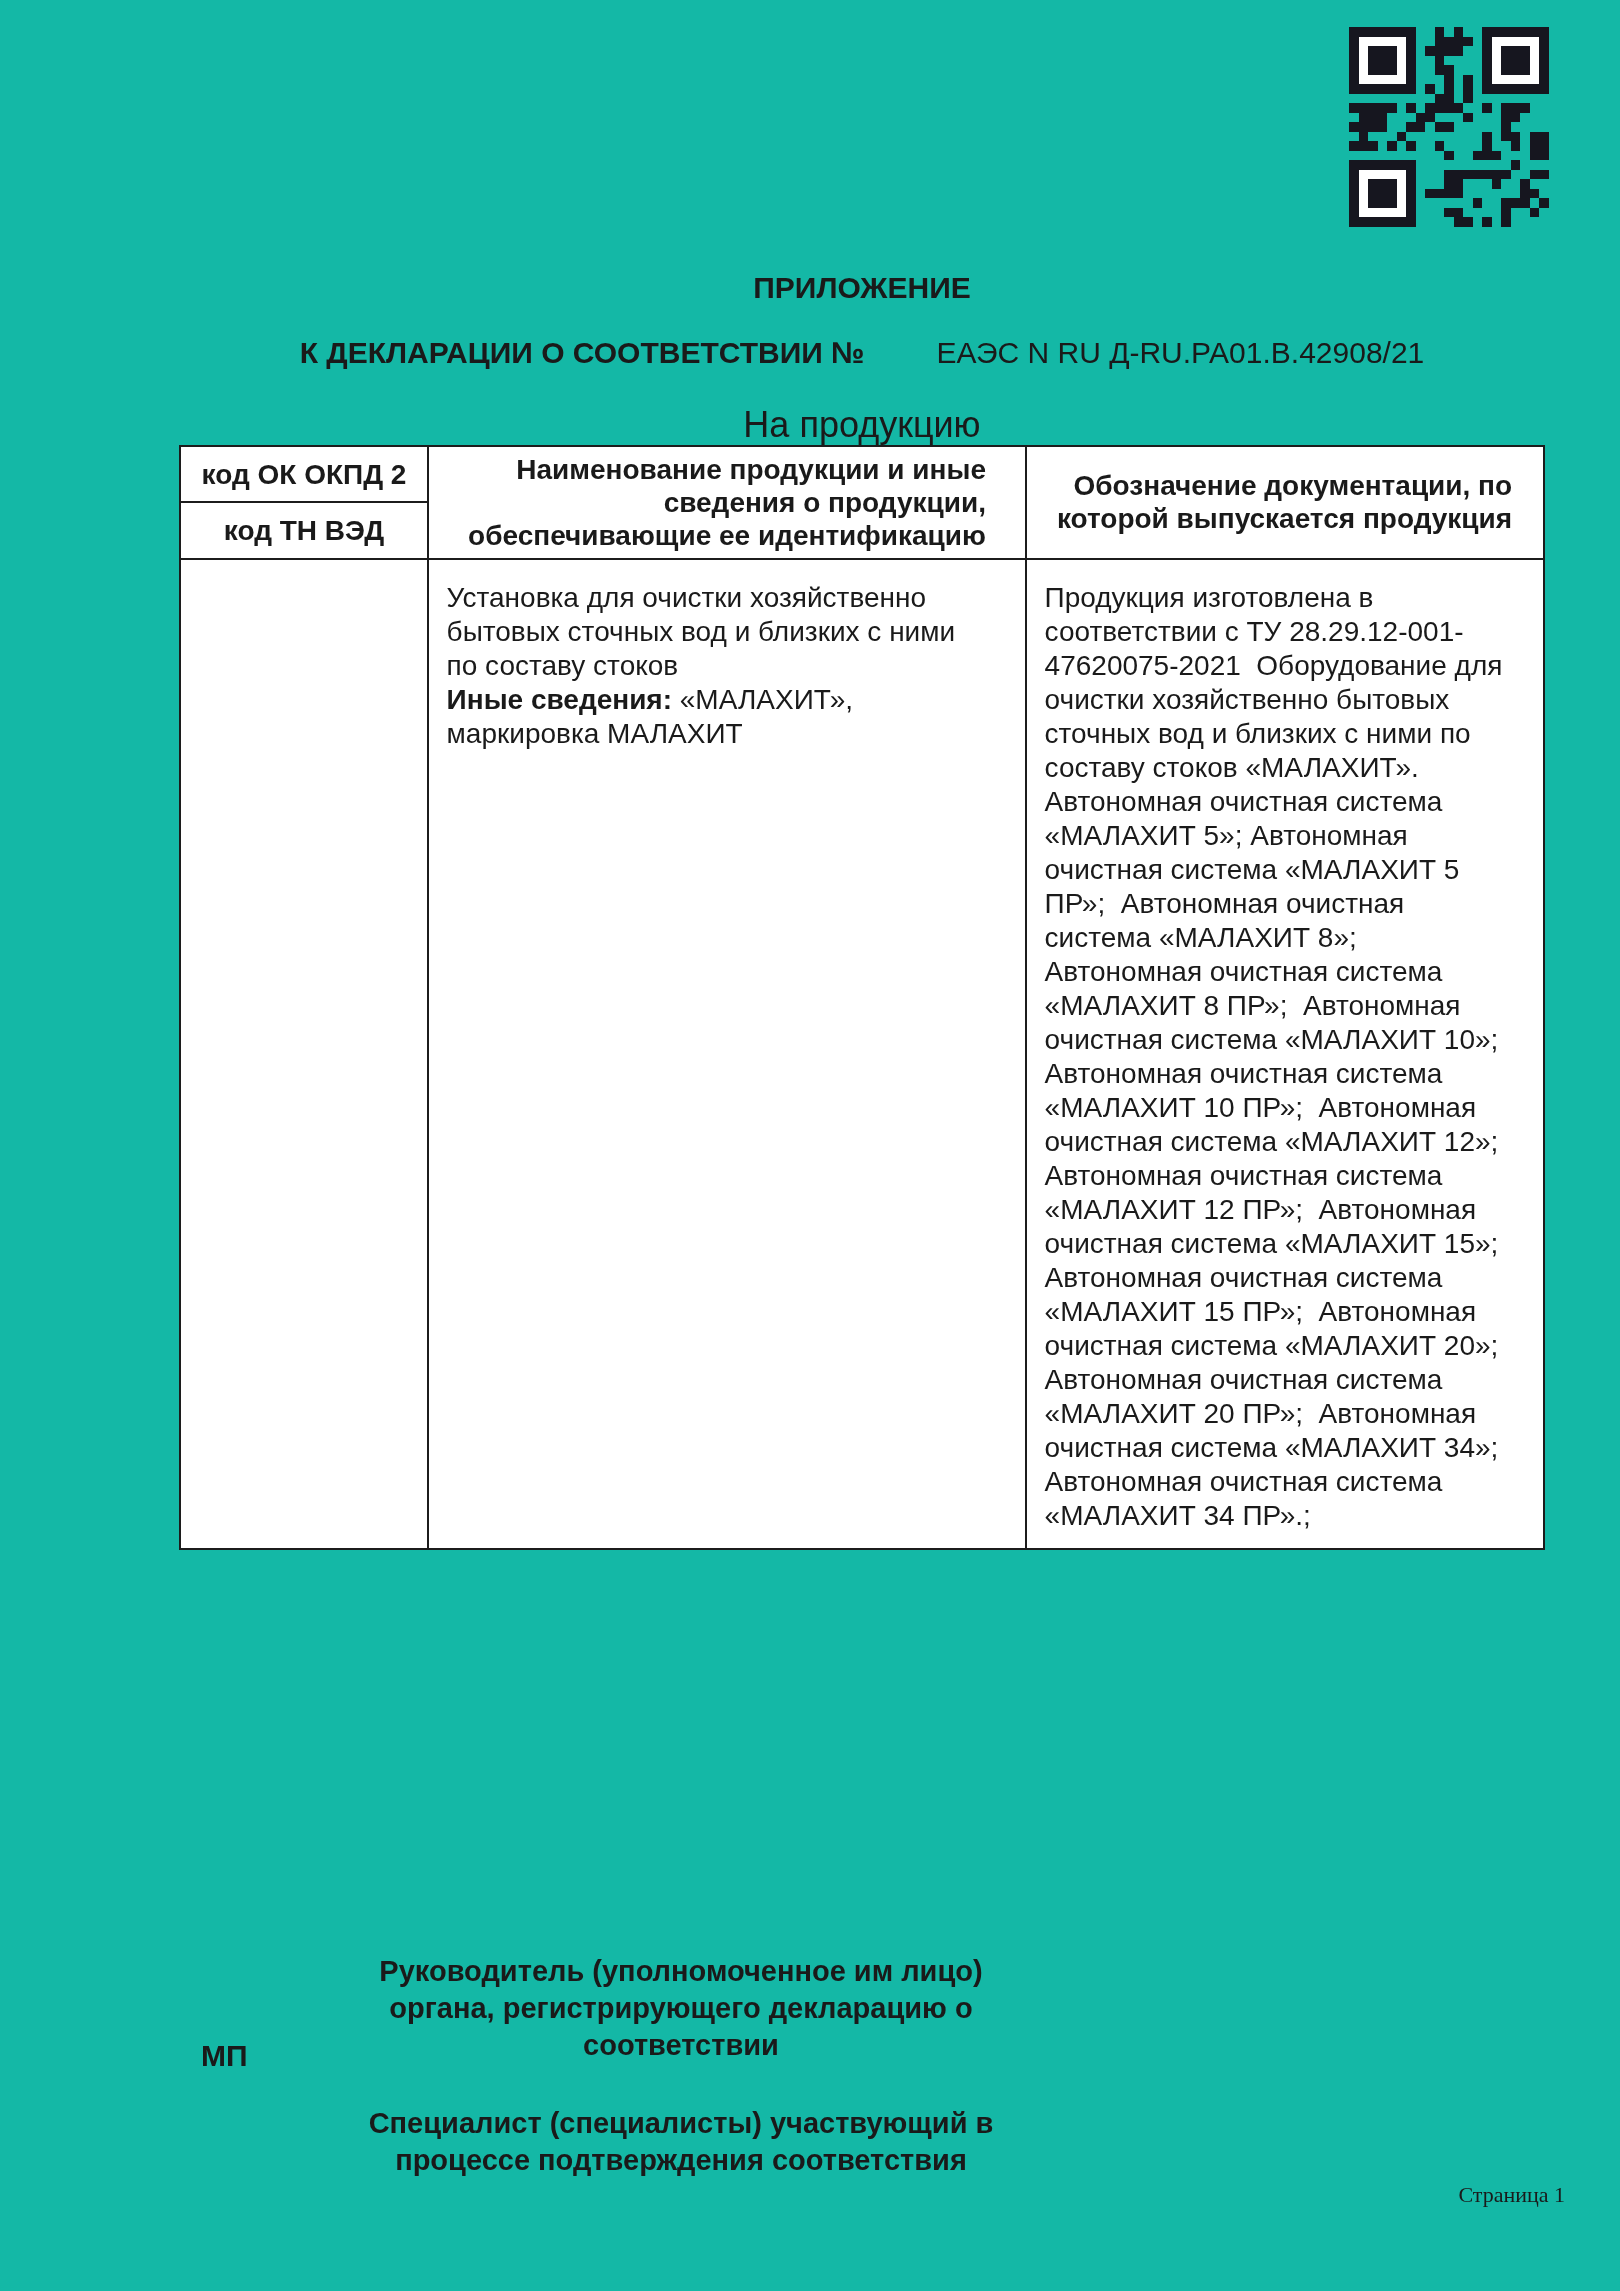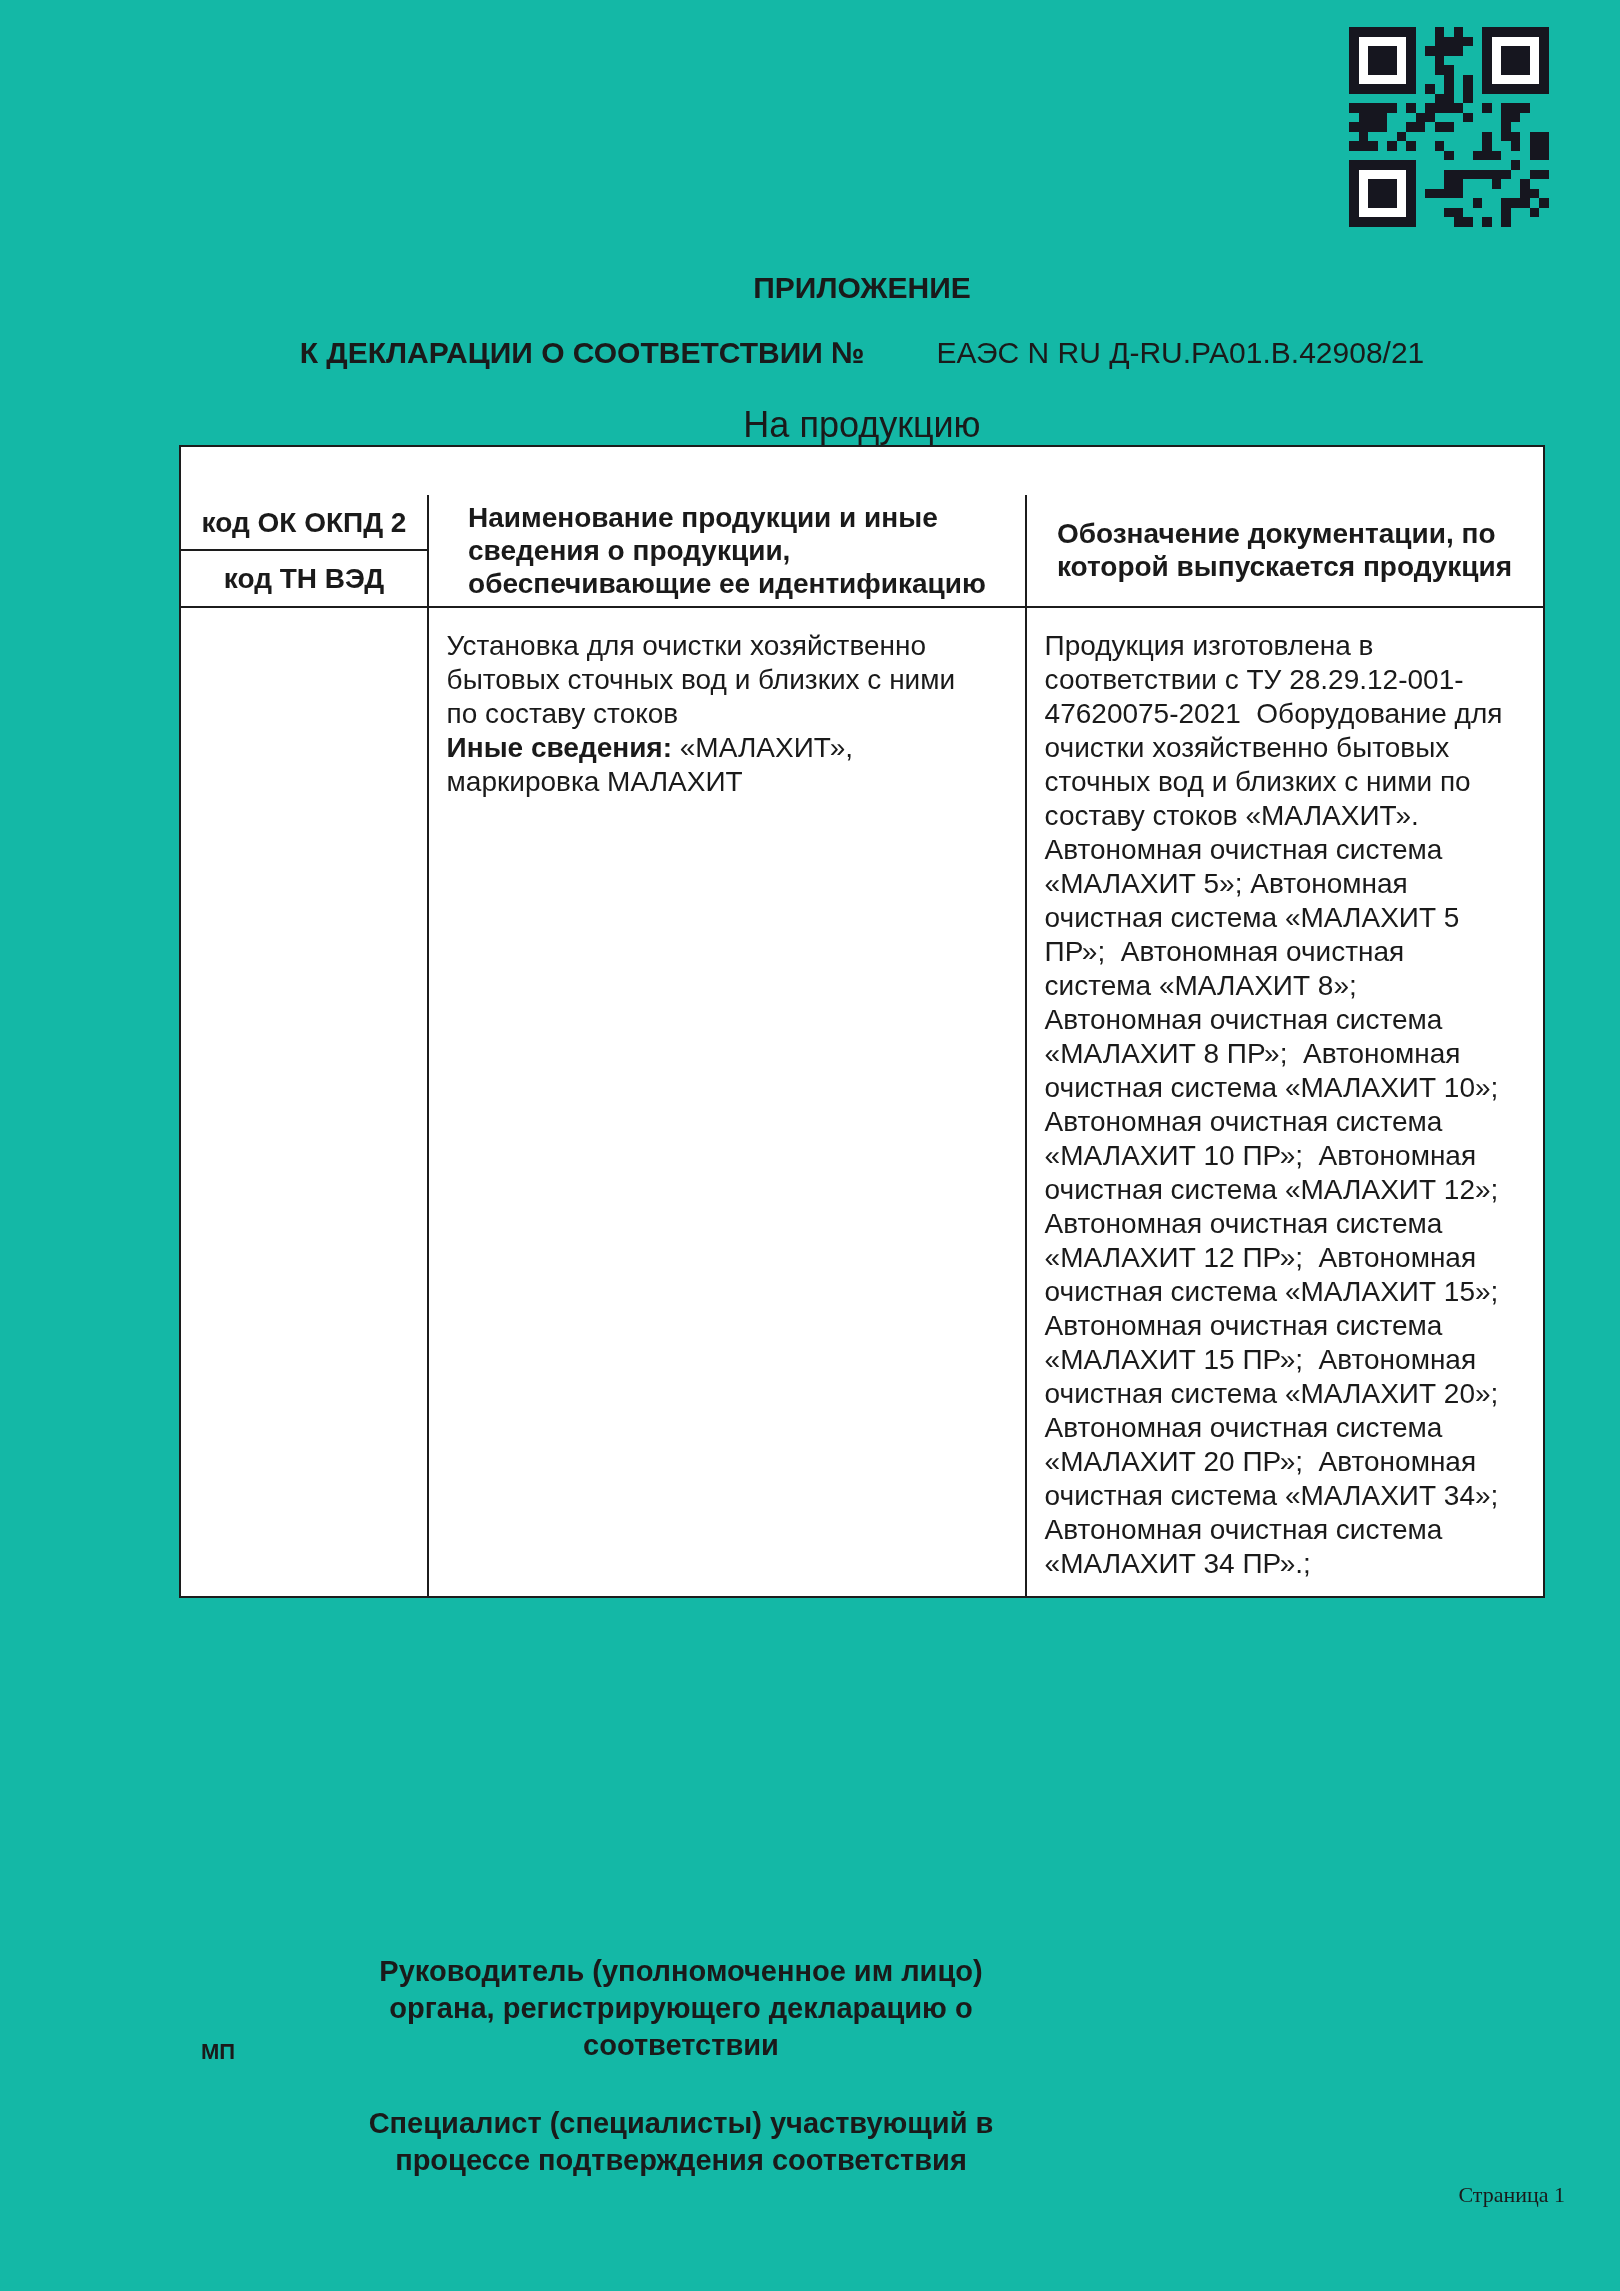--- a/index.html
+++ b/index.html
@@ -31,40 +31,40 @@
 
   .doc-table {
     position: absolute; left: 179px; top: 445px; width: 1366px;
     border: 2.9px solid #1c1c1c; background: #ffffff;
   }
   .thead, .tbody { display: grid; grid-template-columns: 246px 598px 517px; }
   .thead { border-bottom: 2.9px solid #1c1c1c; min-height: 102px; }
   .th {
     font-weight: bold; font-size: 28px; line-height: 33px;
     display: flex; align-items: center; justify-content: center;
-    text-align: left; white-space: pre-line; padding: 5.9px 9.8px; margin-top: 48px;
+    text-align: right; white-space: pre-line; padding: 5.9px 9.8px;
   }
   .th.col1 { flex-direction: column; align-items: stretch; padding: 0; }
   .th-sub { flex: 1; display: flex; align-items: center; justify-content: center; padding: 3.9px 7.8px; }
   .th-sub.top { border-bottom: 2.9px solid #1c1c1c; }
   .col2, .col3 { border-left: 2.9px solid #1c1c1c; }
   .tbody { height: 988px; }
   .td { font-size: 28px; line-height: 34px; padding: 21.6px 13.7px 0 17.6px; }
   .td.col3 { line-height: 34px; }
   .pre { white-space: pre-wrap; }
   .bold { font-weight: bold; }
 
   .sig {
     position: absolute; width: 774px; left: 294px;
     text-align: center; font-weight: bold; font-size: 29px; line-height: 37px;
     white-space: pre-line;
   }
   .sig1 { top: 1953px; }
   .sig2 { top: 2105px; }
-  .mp { position: absolute; left: 201px; top: 2039px; font-weight: bold; font-size: 22px; }
+  .mp { position: absolute; left: 201px; top: 2039px; font-weight: bold; font-size: 30px; }
   .page-number {
     position: absolute; right: 55px; top: 2182px;
     font-family: "Liberation Serif", "DejaVu Serif", serif;
     font-size: 22px; font-weight: normal;
   }
 </style>
 </head>
 <body>
 
 <div class="page">

